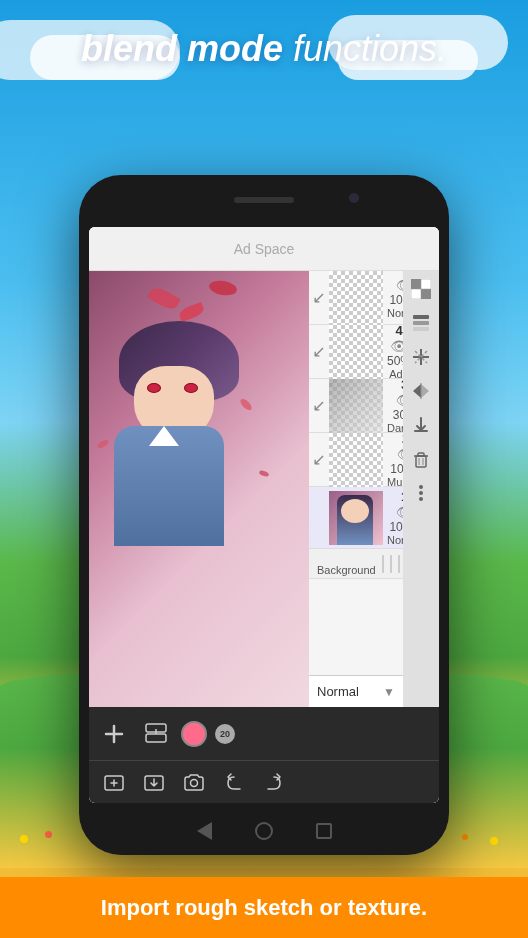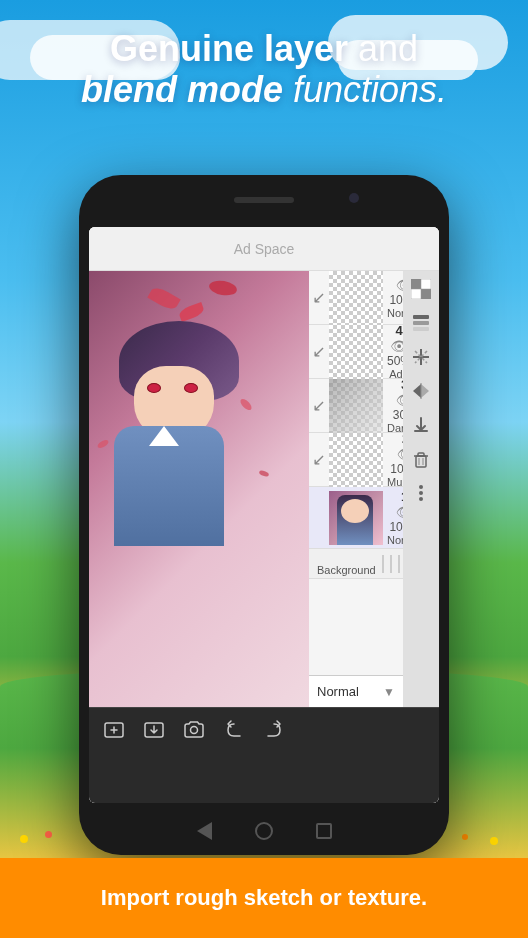--- a/index.html
+++ b/index.html
@@ -362,21 +362,21 @@
       background-position: 0 0, 0 3px, 3px -3px, -3px 0;
       background-color: #999;
       border: 1px solid #ccc;
     }
 
     
     .bottom-banner {
       position: absolute;
       bottom: 0;
       left: 0; right: 0;
-      height: 80px;
+      height: 61px;
       background: #FF8C00;
       display: flex;
       align-items: center;
       justify-content: center;
       z-index: 30;
       margin-top: 28px;
     }
 
     .bottom-banner-text {
       color: white;
@@ -398,24 +398,20 @@
 
   <div style="position:absolute;bottom:70px;left:0;right:0;height:200px;background:linear-gradient(180deg,#5ab84a 0%,#4da840 40%,#f5c842 100%);border-radius:80% 80% 0 0 / 30px 30px 0 0;"></div>
 
   <div style="position:absolute;bottom:95px;left:20px;width:8px;height:8px;background:#FFD700;border-radius:50%;"></div>
   <div style="position:absolute;bottom:100px;left:45px;width:7px;height:7px;background:#FF6347;border-radius:50%;"></div>
   <div style="position:absolute;bottom:93px;right:30px;width:8px;height:8px;background:#FFD700;border-radius:50%;"></div>
   <div style="position:absolute;bottom:98px;right:60px;width:6px;height:6px;background:#FF8C00;border-radius:50%;"></div>
 </div>
 
 <div class="header-text">
-  <div class="line1">
-    <span style="font-weight:900;">Genuine layer</span>
-    <span> and</span>
-  </div>
   <div class="line2">
     <span style="font-weight:900;">blend mode</span>
     <span> functions.</span>
   </div>
 </div>
 
 <div class="phone-frame">
   <div class="phone-speaker"></div>
   <div class="phone-camera"></div>
 
@@ -581,20 +577,43 @@
         <div class="sidebar-icon">
           <svg width="20" height="20" viewBox="0 0 20 20">
             <circle cx="10" cy="4" r="2" fill="#666"></circle>
             <circle cx="10" cy="10" r="2" fill="#666"></circle>
             <circle cx="10" cy="16" r="2" fill="#666"></circle>
           </svg>
         </div>
       </div>
 
       <div class="bottom-toolbar">
+        <div class="toolbar-row1">
+
+          <div class="tool-btn">
+            <svg width="24" height="24" viewBox="0 0 24 24">
+              <line x1="12" y1="4" x2="12" y2="20" stroke="#ccc" stroke-width="2.5" stroke-linecap="round"></line>
+              <line x1="4" y1="12" x2="20" y2="12" stroke="#ccc" stroke-width="2.5" stroke-linecap="round"></line>
+            </svg>
+          </div>
+
+          <div class="tool-btn">
+            <svg width="26" height="26" viewBox="0 0 26 26">
+              <rect x="3" y="3" width="20" height="8" rx="2" fill="none" stroke="#ccc" stroke-width="1.5"></rect>
+              <rect x="3" y="13" width="20" height="8" rx="2" fill="none" stroke="#ccc" stroke-width="1.5"></rect>
+              <path d="M13 8 L13 13" stroke="#ccc" stroke-width="1.5"></path>
+            </svg>
+          </div>
+
+          <div class="color-circle"></div>
+
+          <div class="size-indicator">
+            <span>20</span>
+          </div>
+        </div>
         <div class="toolbar-row2">
 
           <div class="tool-btn">
             <svg width="22" height="22" viewBox="0 0 22 22">
               <rect x="2" y="5" width="18" height="14" rx="2" fill="none" stroke="#ccc" stroke-width="1.5"></rect>
               <line x1="11" y1="9" x2="11" y2="15" stroke="#ccc" stroke-width="1.5" stroke-linecap="round"></line>
               <line x1="8" y1="12" x2="14" y2="12" stroke="#ccc" stroke-width="1.5" stroke-linecap="round"></line>
             </svg>
           </div>
 

